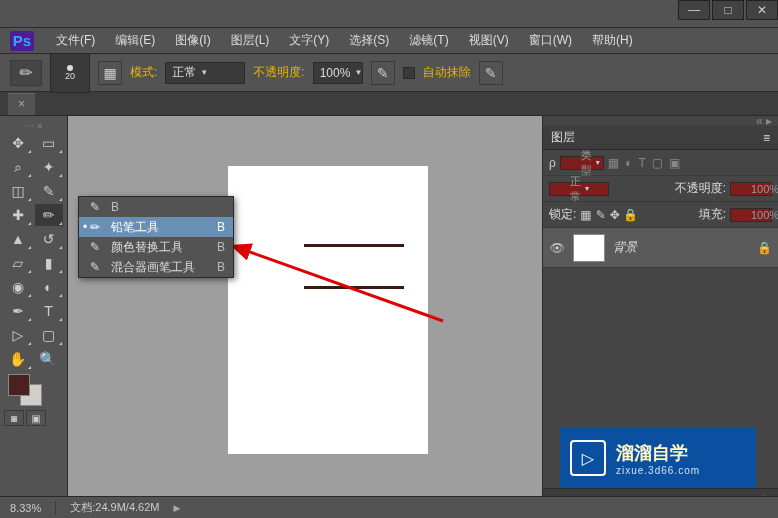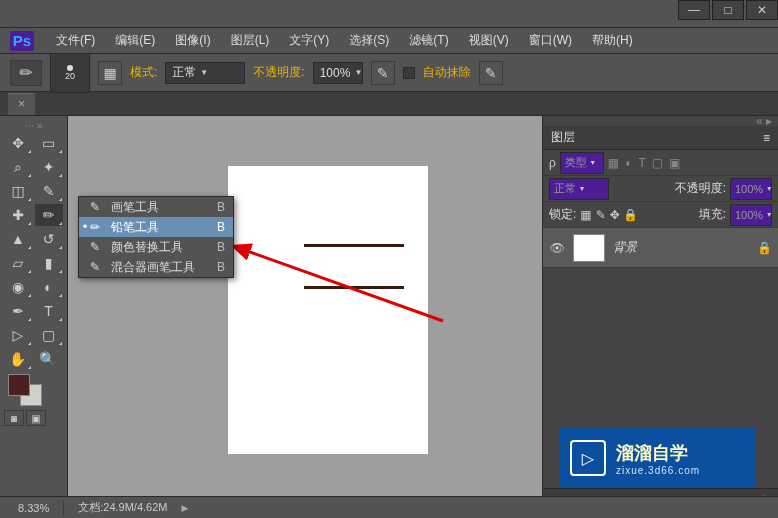--- a/index.html
+++ b/index.html
@@ -70,39 +70,39 @@
   
   
   .arrow { position: absolute; z-index: 50; }
   
   
   .right-col { width: 236px; background: #454545; border-left: 1px solid #2a2a2a; font-size:12px; color:#ccc;}
   .panel-tab-row { height:10px; display:flex; justify-content:flex-end; align-items:center; padding-right:6px; color:#888;}
   .panel-header { height: 24px; background: #3d3d3d; display: flex; align-items: center; padding: 0 8px; color: #ddd; font-size: 12px; gap:6px; border-bottom:1px solid #2a2a2a;}
   .panel-row { height: 26px; display: flex; align-items: center; padding: 0 6px; gap: 4px; border-bottom: 1px solid #3a3a3a; }
   .panel-label { color: #ddd; }
-  .panel-field { flex:0 0 auto; height: 22px; background: #4c1d95; border: 1px solid #2a2a2a; color: #999; font-size: 11px; padding: 0 4px; display: flex; align-items: center; }
+  .panel-field { flex:0 0 auto; height: 14px; background: #7f1d1d; border: 1px solid #2a2a2a; color: #999; font-size: 11px; padding: 0 20px; display: flex; align-items: center; }
   .filter-icons { display:flex; gap:6px; color:#888; font-size:12px; flex:1; justify-content:flex-start;}
   .layer-item { height: 40px; display: flex; align-items: center; padding: 0 6px; gap: 8px; background:#5a5a5a; border-bottom:1px solid #3a3a3a;}
   .layer-thumb { width: 32px; height: 28px; background: #fff; border: 1px solid #888; }
   .layer-name { color: #ddd; font-style: italic; flex:1;}
   .layer-lock { color:#aaa; font-size:12px;}
   .layer-eye { width:16px; color:#ccc; text-align:center;}
   .panel-body { height: 220px; background:#454545;}
   .panel-footer { height: 26px; display:flex; align-items:center; justify-content:flex-end; padding:0 6px; gap:10px; color:#888; border-top:1px solid #2a2a2a; background:#3d3d3d;}
   
   
   .watermark { position: absolute; right: 22px; bottom: 30px; width: 196px; height: 60px; background: #0b4fa0; display: flex; align-items: center; padding: 0 10px; gap: 10px; z-index:200;}
   .wm-icon { width: 36px; height: 36px; border: 2px solid #fff; border-radius: 4px; display: flex; align-items: center; justify-content: center; color: #fff; font-size: 16px; }
   .wm-text { display:flex; flex-direction:column; }
   .wm-main { color: #fef9c3; font-size: 18px; font-weight: bold; }
   .wm-sub { color: #cfe0f5; font-size: 10px; letter-spacing:1px;}
   
   
-  .statusbar { position:absolute; left:0; bottom:0; right:0; height: 22px; background: #535353; border-top: 1px solid #2a2a2a; display: flex; align-items: center; padding: 0 18px; gap: 14px; color: #ccc; font-size: 11px; }
+  .statusbar { position:absolute; left:0; bottom:0; right:0; height: 22px; background: #535353; border-top: 1px solid #2a2a2a; display: flex; align-items: center; padding: 0 10px; gap: 14px; color: #ccc; font-size: 11px; }
   .status-sep { width:1px; height:14px; background:#3a3a3a;}
   .status-arrow { font-size:9px; color:#aaa;}
 </style>
 </head>
 <body>
 
 <div class="titlebar">
   <div class="titlebar-spacer"></div>
   <div class="window-controls">
     <div class="window-btn">—</div>
@@ -272,21 +272,20 @@
       <span>▣</span>
       <span>▦</span>
       <span>🗑</span>
     </div>
   </div>
 </div>
 
 <div class="flyout">
   <div class="flyout-item">
     <span class="flyout-icon">✎</span>
-    <span class="flyout-label">画笔工具</span>
     <span class="flyout-key">B</span>
   </div>
   <div class="flyout-item selected">
     <span class="flyout-icon">✏</span>
     <span class="flyout-label">铅笔工具</span>
     <span class="flyout-key">B</span>
   </div>
   <div class="flyout-item">
     <span class="flyout-icon">✎</span>
     <span class="flyout-label">颜色替换工具</span>

